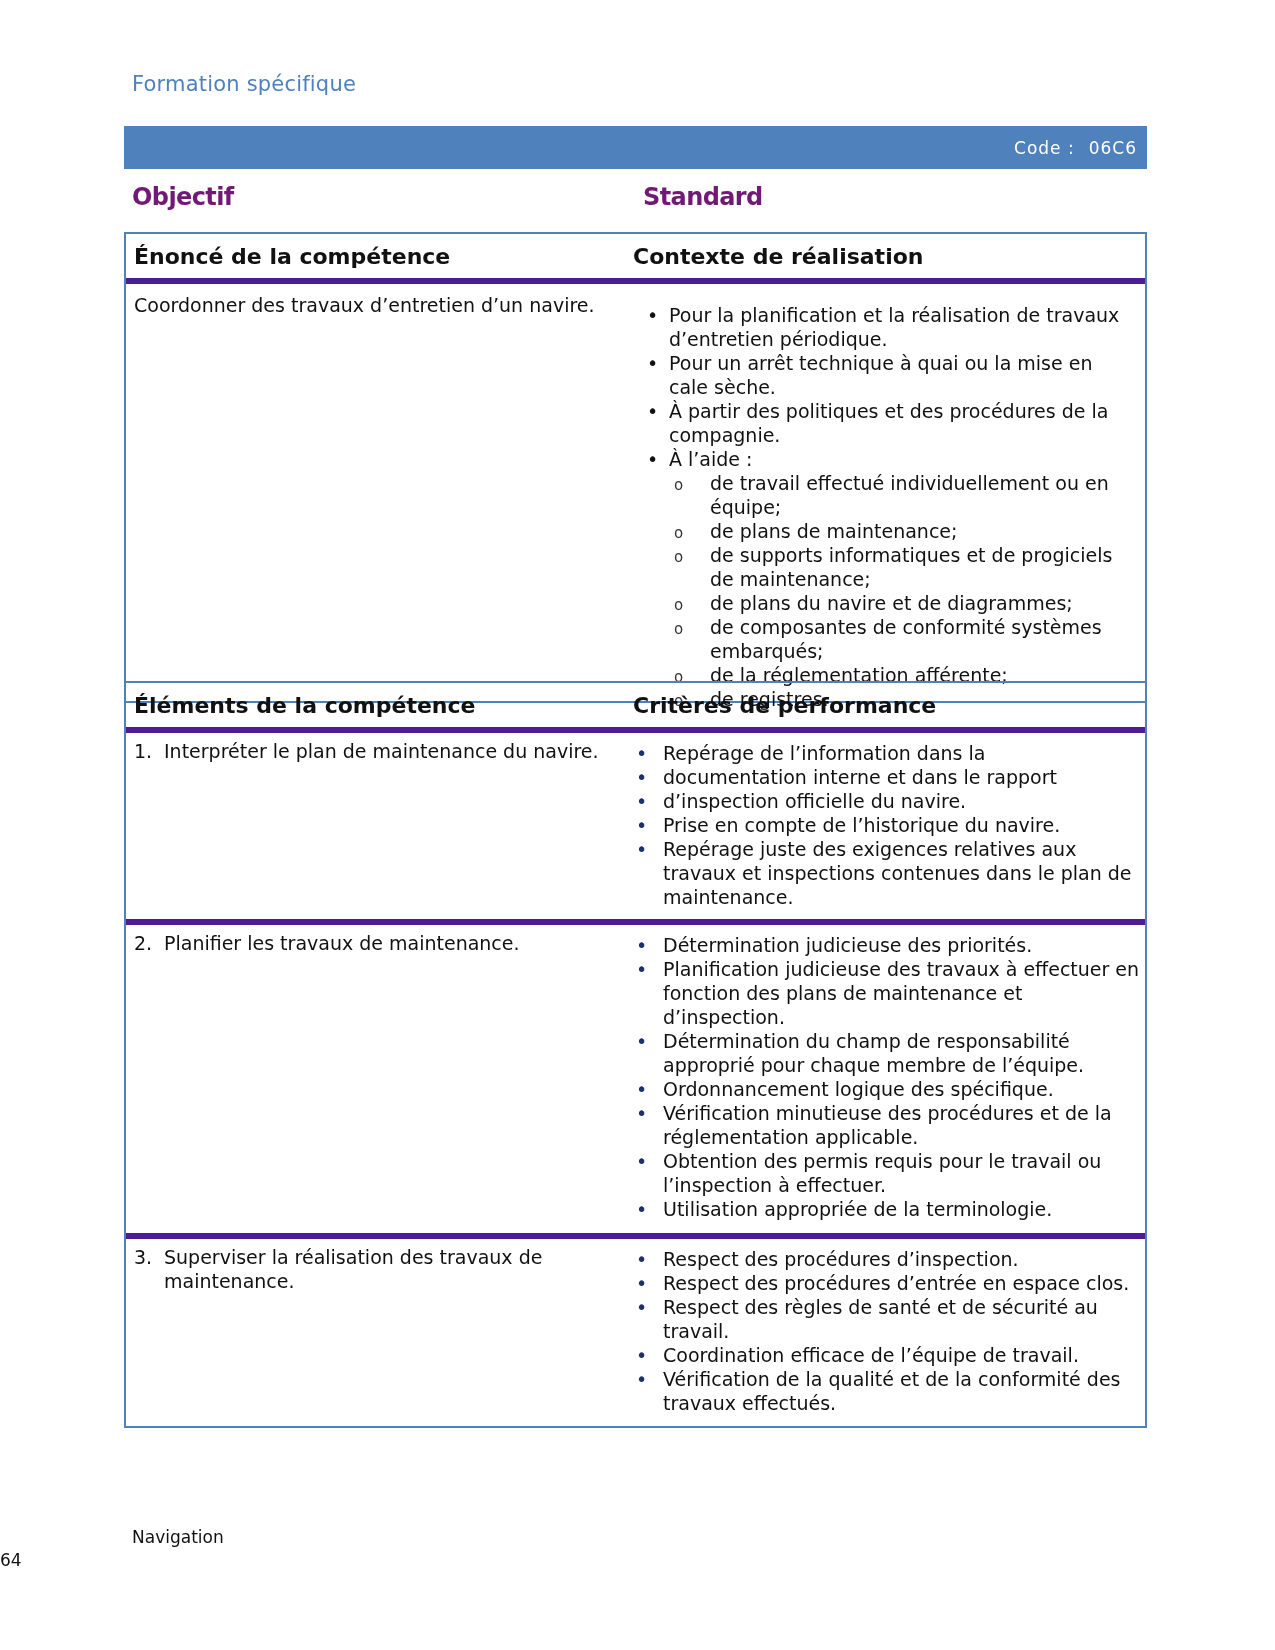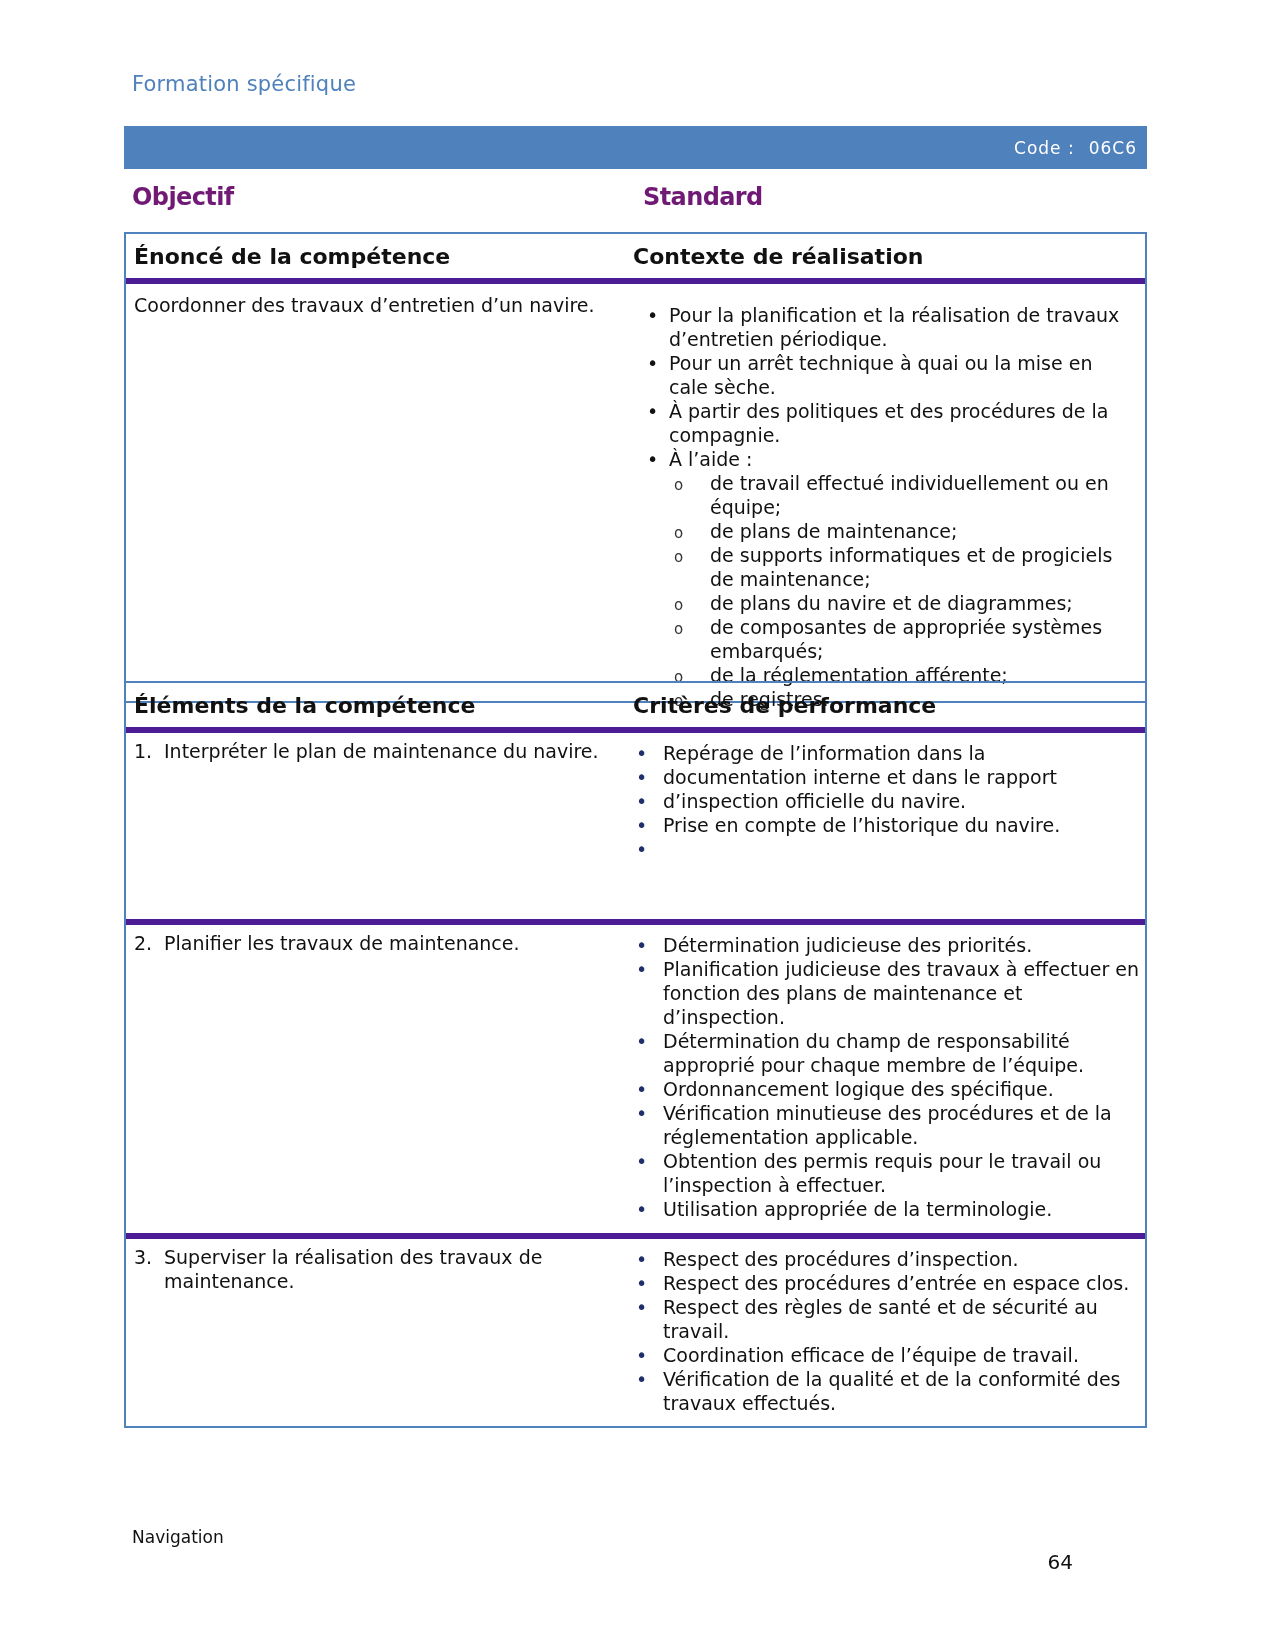--- a/index.html
+++ b/index.html
@@ -25,21 +25,21 @@
   ul.ctx > li::before { content: "•"; position: absolute; left: 0; top: 0; color: #111; }
   ul.sub { list-style: none; margin: 0; padding: 0; }
   ul.sub > li { position: relative; padding-left: 41px; font-size: 19px; line-height: 24px; }
   ul.sub > li .sub-bullet { position: absolute; left: 5px; top: 2px; font-size: 15px; color: #333; }
   ul.crit { list-style: none; margin: 0; padding: 0; }
   ul.crit > li { position: relative; padding-left: 30px; font-size: 19px; line-height: 24px; }
   ul.crit > li .bullet { position: absolute; left: 3px; top: 0; color: #1F2F6B; }
   .numitem { position: relative; padding-left: 30px; font-size: 19px; line-height: 24px; }
   .numitem .num { position: absolute; left: 0; top: 0; }
   .footer-left { position: absolute; left: 132px; top: 1527px; font-size: 17px; }
-  .footer-page { position: absolute; left: 0; width: 1073px; text-align: right; top: 1550px; font-size: 20px; }
+  .footer-page { position: absolute; left: 0; width: 1073px; text-align: left; top: 1550px; font-size: 17px; }
 </style>
 </head>
 <body>
 
 <div class="doc-title">Formation spécifique</div>
 
 <div class="code-bar">
   <span class="code-label">Code :</span>
   <span class="code-value">06C6</span>
 </div>
@@ -59,21 +59,21 @@
         <li>Pour la planification et la réalisation de travaux d’entretien périodique.</li>
         <li>Pour un arrêt technique à quai ou la mise en cale sèche.</li>
         <li>À partir des politiques et des procédures de la compagnie.</li>
         <li>
           <span>À l’aide :</span>
           <ul class="sub">
             <li><span class="sub-bullet">o</span><span>de travail effectué individuellement ou en équipe;</span></li>
             <li><span class="sub-bullet">o</span><span>de plans de maintenance;</span></li>
             <li><span class="sub-bullet">o</span><span>de supports informatiques et de progiciels de maintenance;</span></li>
             <li><span class="sub-bullet">o</span><span>de plans du navire et de diagrammes;</span></li>
-            <li><span class="sub-bullet">o</span><span>de composantes de appropriée systèmes embarqués;</span></li>
+            <li><span class="sub-bullet">o</span><span>de composantes de conformité systèmes embarqués;</span></li>
             <li><span class="sub-bullet">o</span><span>de la réglementation afférente;</span></li>
             <li><span class="sub-bullet">o</span><span>de registres.</span></li>
           </ul>
         </li>
       </ul>
     </div>
   </div>
 </div>
 
 <div class="table" style="top:681px;">
@@ -88,21 +88,21 @@
         <span class="num">1.</span>
         <span>Interpréter le plan de maintenance du navire.</span>
       </div>
     </div>
     <div class="cell-right" style="padding-top:8px;">
       <ul class="crit">
         <li><span class="bullet">•</span><span>Repérage de l’information dans la</span></li>
         <li><span class="bullet">•</span><span>documentation interne et dans le rapport</span></li>
         <li><span class="bullet">•</span><span>d’inspection officielle du navire.</span></li>
         <li><span class="bullet">•</span><span>Prise en compte de l’historique du navire.</span></li>
-        <li><span class="bullet">•</span></li>
+        <li><span class="bullet">•</span><span>Repérage juste des exigences relatives aux travaux et inspections contenues dans le plan de maintenance.</span></li>
       </ul>
     </div>
   </div>
 
   <div class="row" style="height:308px;">
     <div class="cell-left" style="padding-top:6px;">
       <div class="numitem">
         <span class="num">2.</span>
         <span>Planifier les travaux de maintenance.</span>
       </div>

